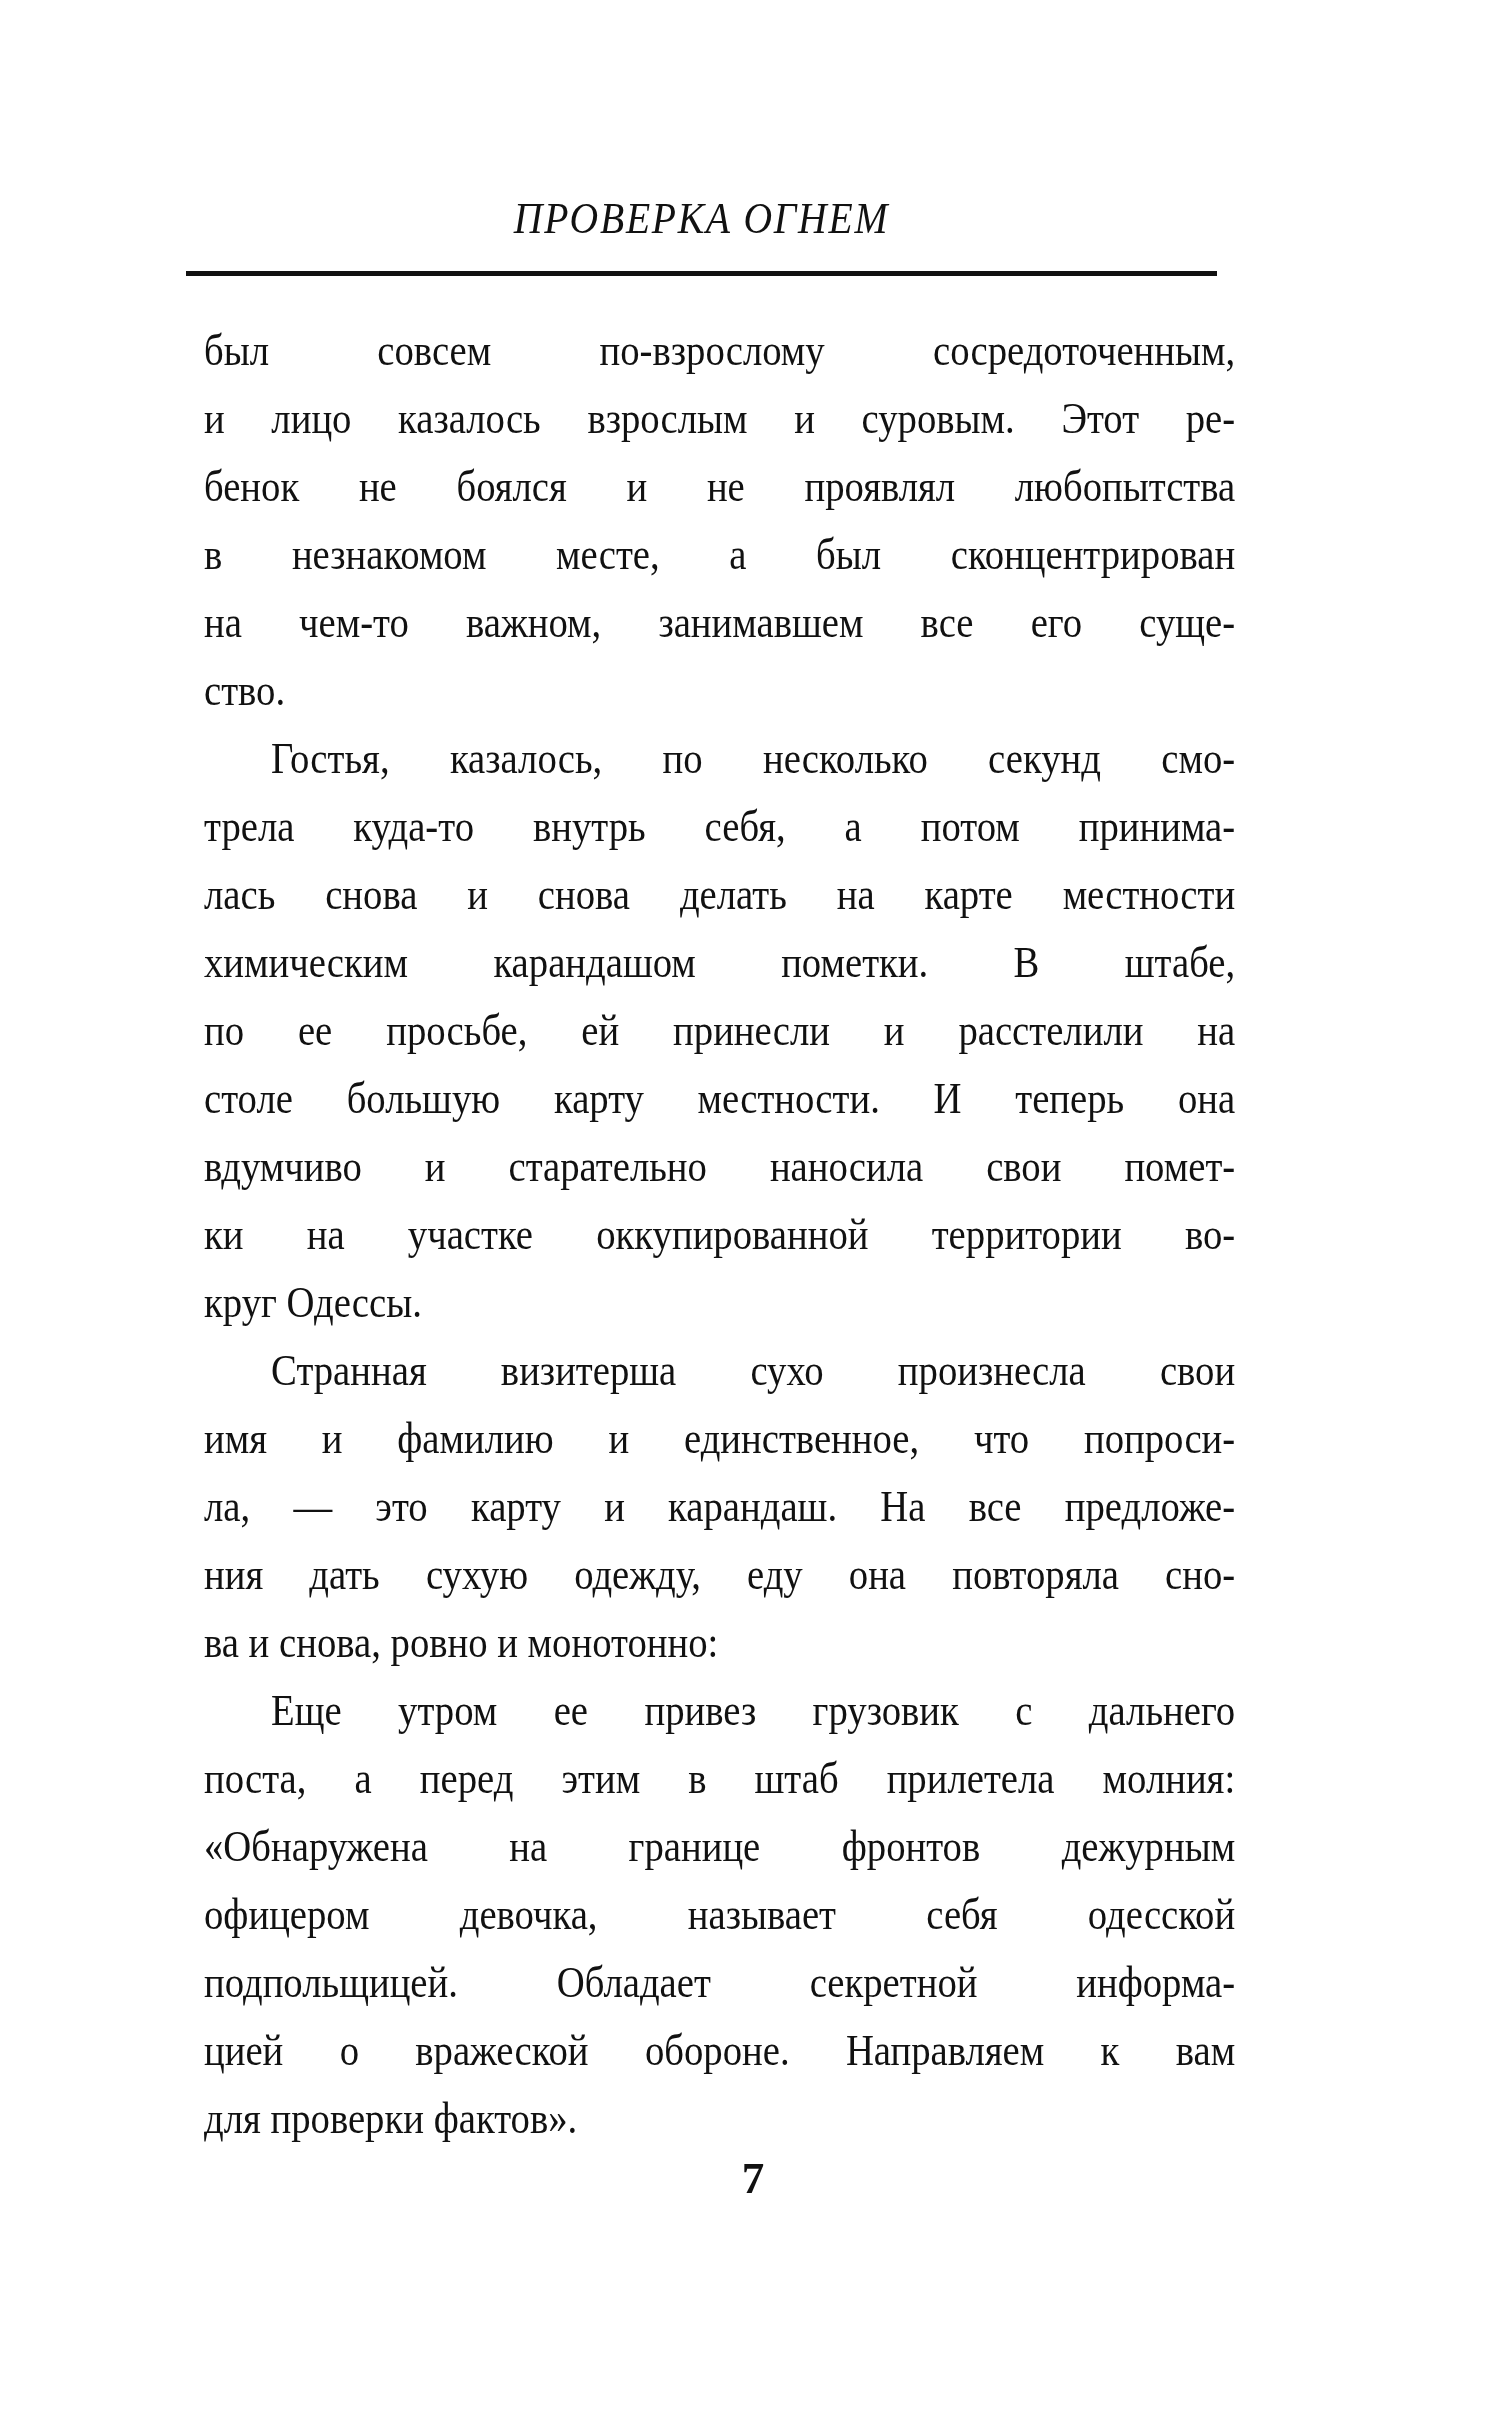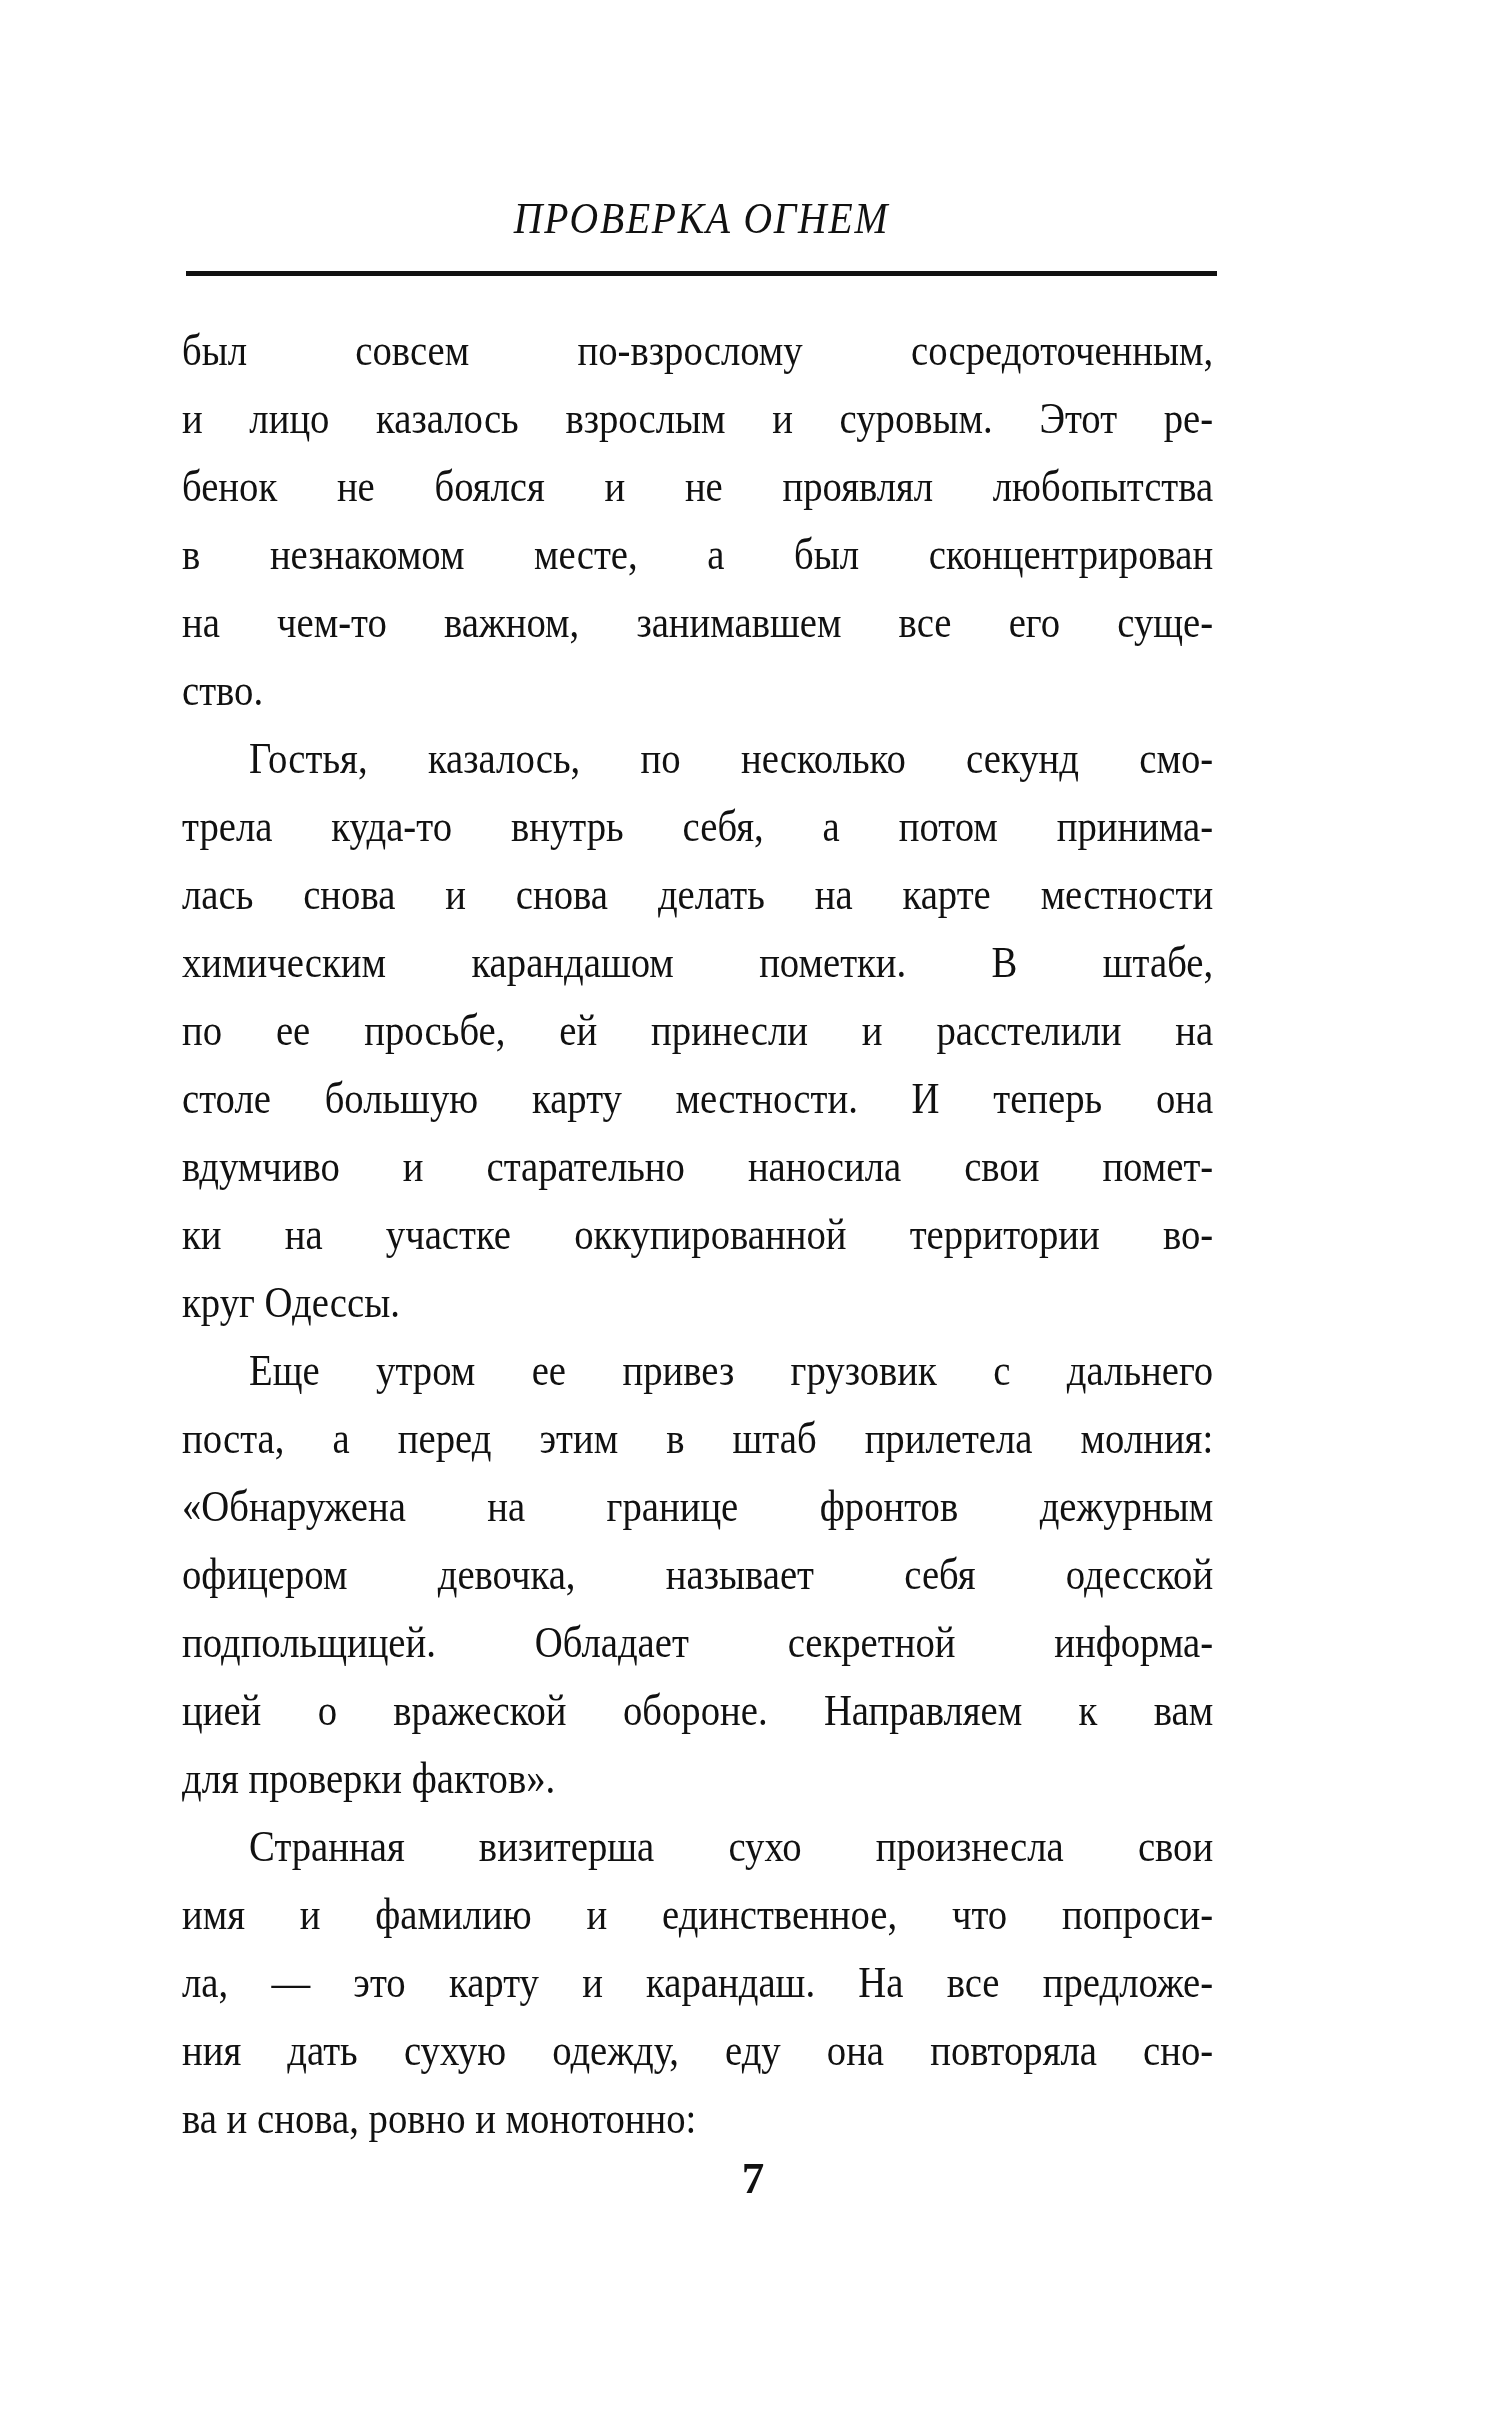--- a/index.html
+++ b/index.html
@@ -2,21 +2,21 @@
 <html><head>
 <meta charset="utf-8">
 <style>
   html, body { margin: 0; padding: 0; background: #ffffff; }
   body { width: 1506px; height: 2432px; position: relative; overflow: hidden;
          font-family: "Liberation Serif", "DejaVu Serif", serif; color: #111111; }
   .running-head { position: absolute; left: 186px; width: 1031px; top: 192px;
                   text-align: center; font-style: italic; font-size: 45px; letter-spacing: 2px;
                   transform: scaleX(0.88); transform-origin: center; }
   .rule { position: absolute; left: 186px; width: 1031px; top: 271px; height: 4.9px; background: #111111; }
-  .body-text { position: absolute; left: 182px; width: 1031px; top: 316px; }
+  .body-text { position: absolute; left: 204px; width: 1031px; top: 316px; }
   .para { margin: 0; font-size: 45px; line-height: 68px; }
   .line { display: block; white-space: nowrap; text-align: justify; text-align-last: justify;
           transform: scaleX(0.86); transform-origin: left; width: 116.3%; }
   .line.last { text-align-last: left; }
   .line.indent { padding-left: 78px; box-sizing: border-box; }
   .page-number { position: absolute; left: 0; width: 1506px; top: 2152px; text-align: center;
                  font-weight: bold; font-size: 45px; }
 </style>
 </head>
 <body>
@@ -38,31 +38,31 @@
     <span class="line">трела куда-то внутрь себя, а потом принима-</span>
     <span class="line">лась снова и снова делать на карте местности</span>
     <span class="line">химическим карандашом пометки. В штабе,</span>
     <span class="line">по ее просьбе, ей принесли и расстелили на</span>
     <span class="line">столе большую карту местности. И теперь она</span>
     <span class="line">вдумчиво и старательно наносила свои помет-</span>
     <span class="line">ки на участке оккупированной территории во-</span>
     <span class="line last">круг Одессы.</span>
   </p>
   <p class="para">
+    <span class="line indent">Странная визитерша сухо произнесла свои</span>
+    <span class="line">имя и фамилию и единственное, что попроси-</span>
+    <span class="line">ла, — это карту и карандаш. На все предложе-</span>
+    <span class="line">ния дать сухую одежду, еду она повторяла сно-</span>
+    <span class="line last">ва и снова, ровно и монотонно:</span>
+  </p>
+  <p class="para">
     <span class="line indent">Еще утром ее привез грузовик с дальнего</span>
     <span class="line">поста, а перед этим в штаб прилетела молния:</span>
     <span class="line">«Обнаружена на границе фронтов дежурным</span>
     <span class="line">офицером девочка, называет себя одесской</span>
     <span class="line">подпольщицей. Обладает секретной информа-</span>
     <span class="line">цией о вражеской обороне. Направляем к вам</span>
     <span class="line last">для проверки фактов».</span>
   </p>
-  <p class="para">
-    <span class="line indent">Странная визитерша сухо произнесла свои</span>
-    <span class="line">имя и фамилию и единственное, что попроси-</span>
-    <span class="line">ла, — это карту и карандаш. На все предложе-</span>
-    <span class="line">ния дать сухую одежду, еду она повторяла сно-</span>
-    <span class="line last">ва и снова, ровно и монотонно:</span>
-  </p>
 </div>
 
 <div class="page-number">7</div>
 
 
 </body></html>

